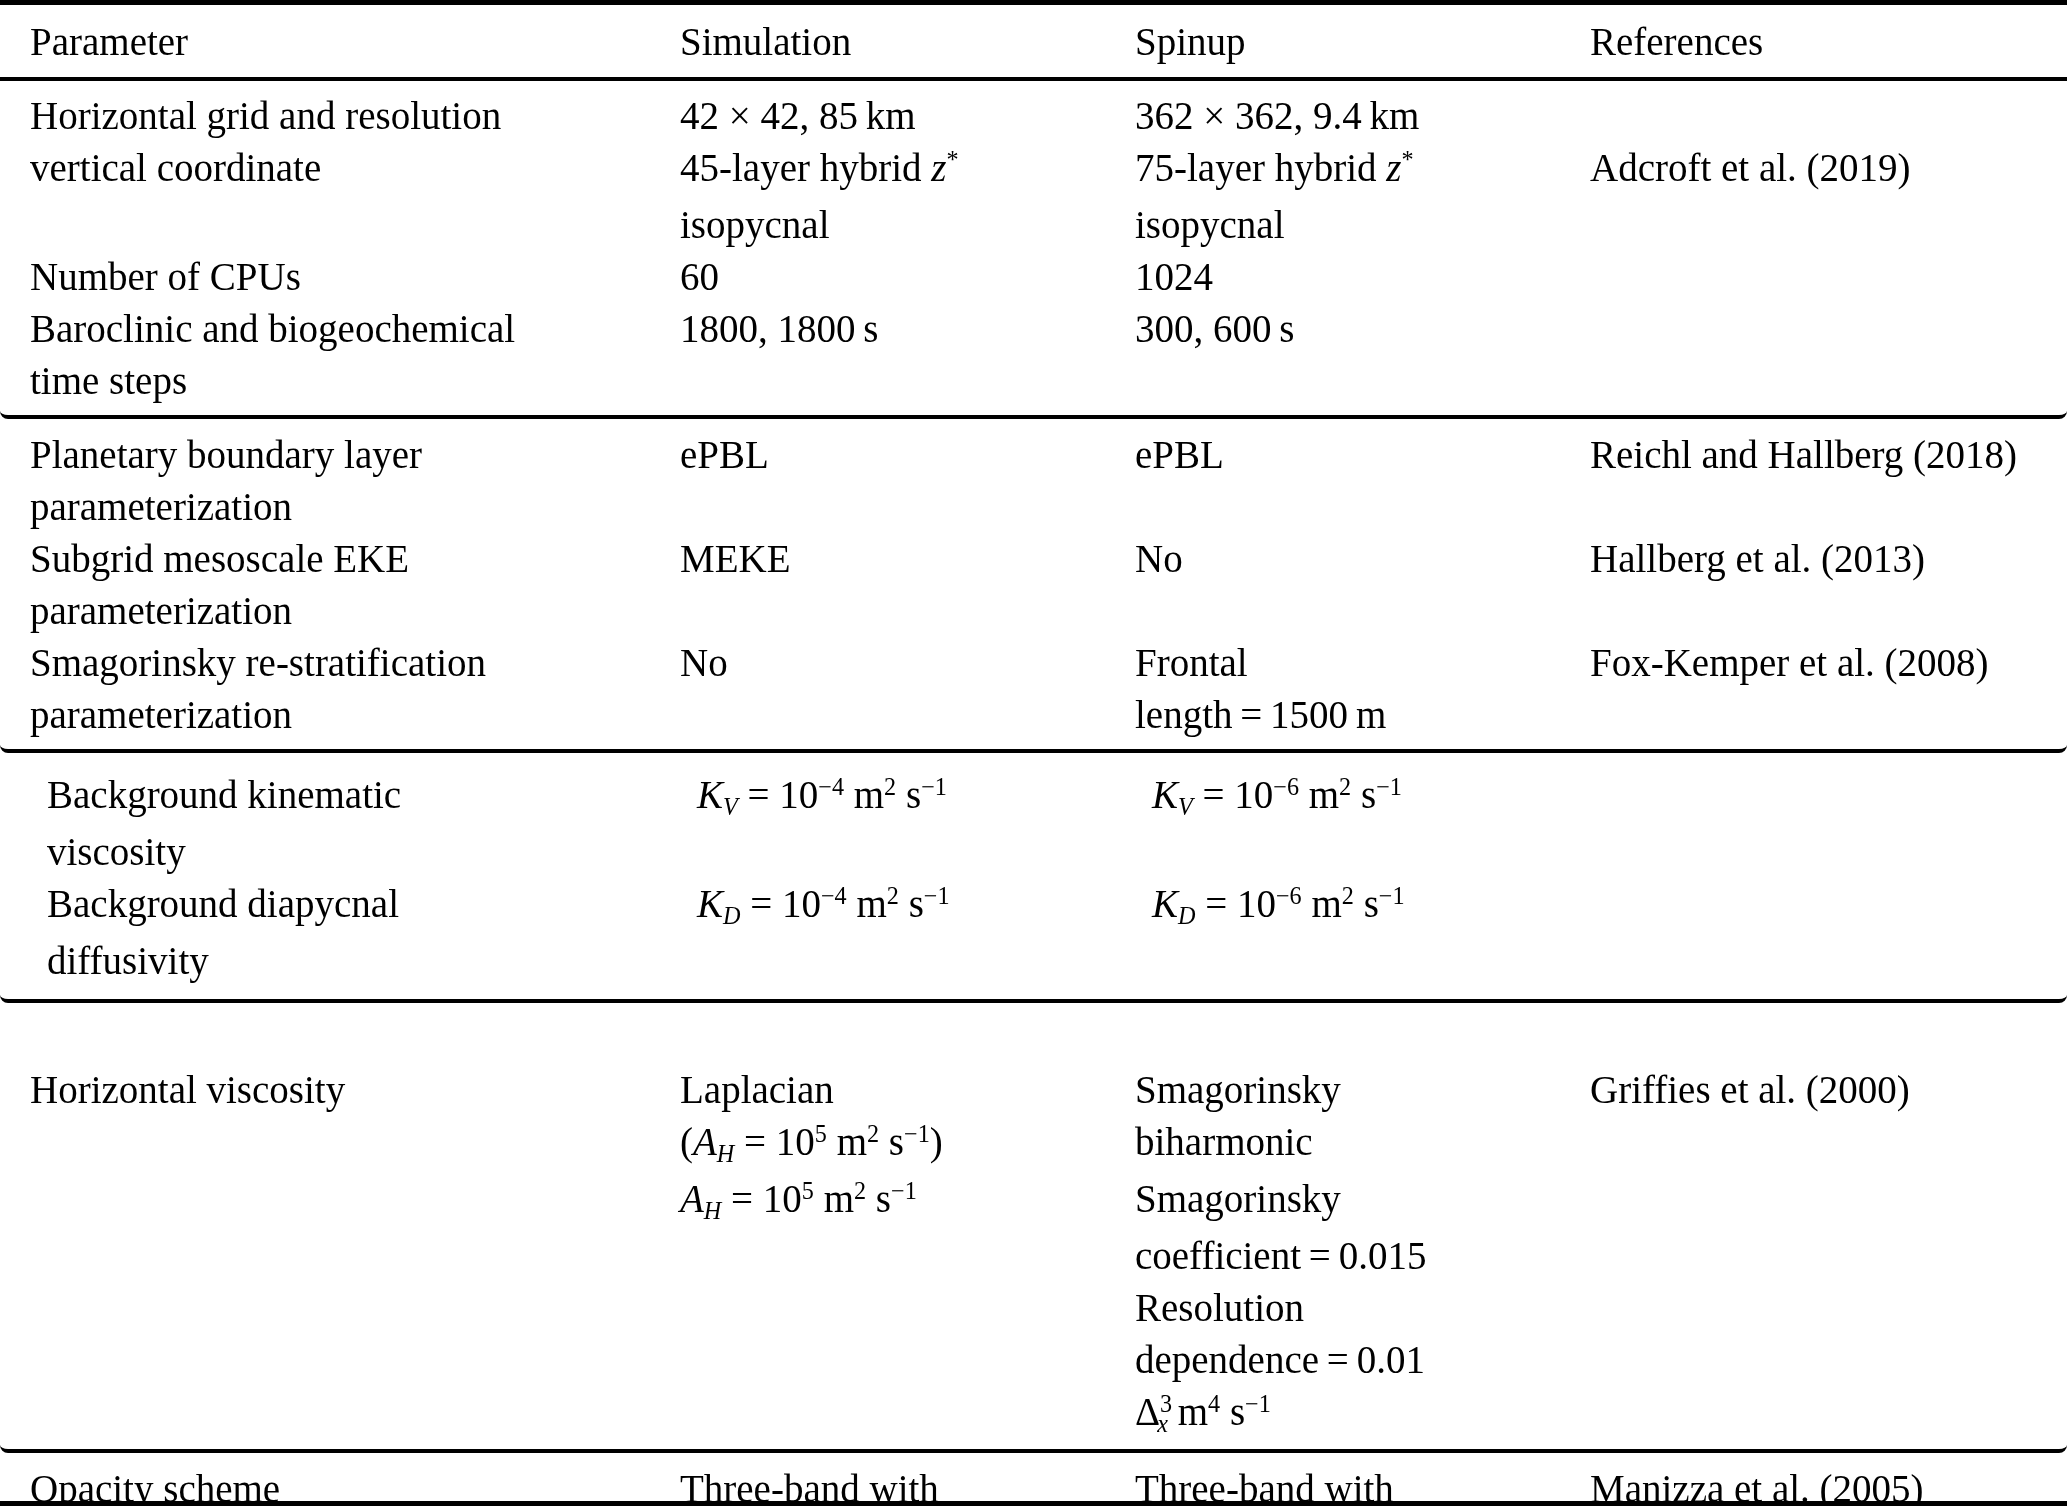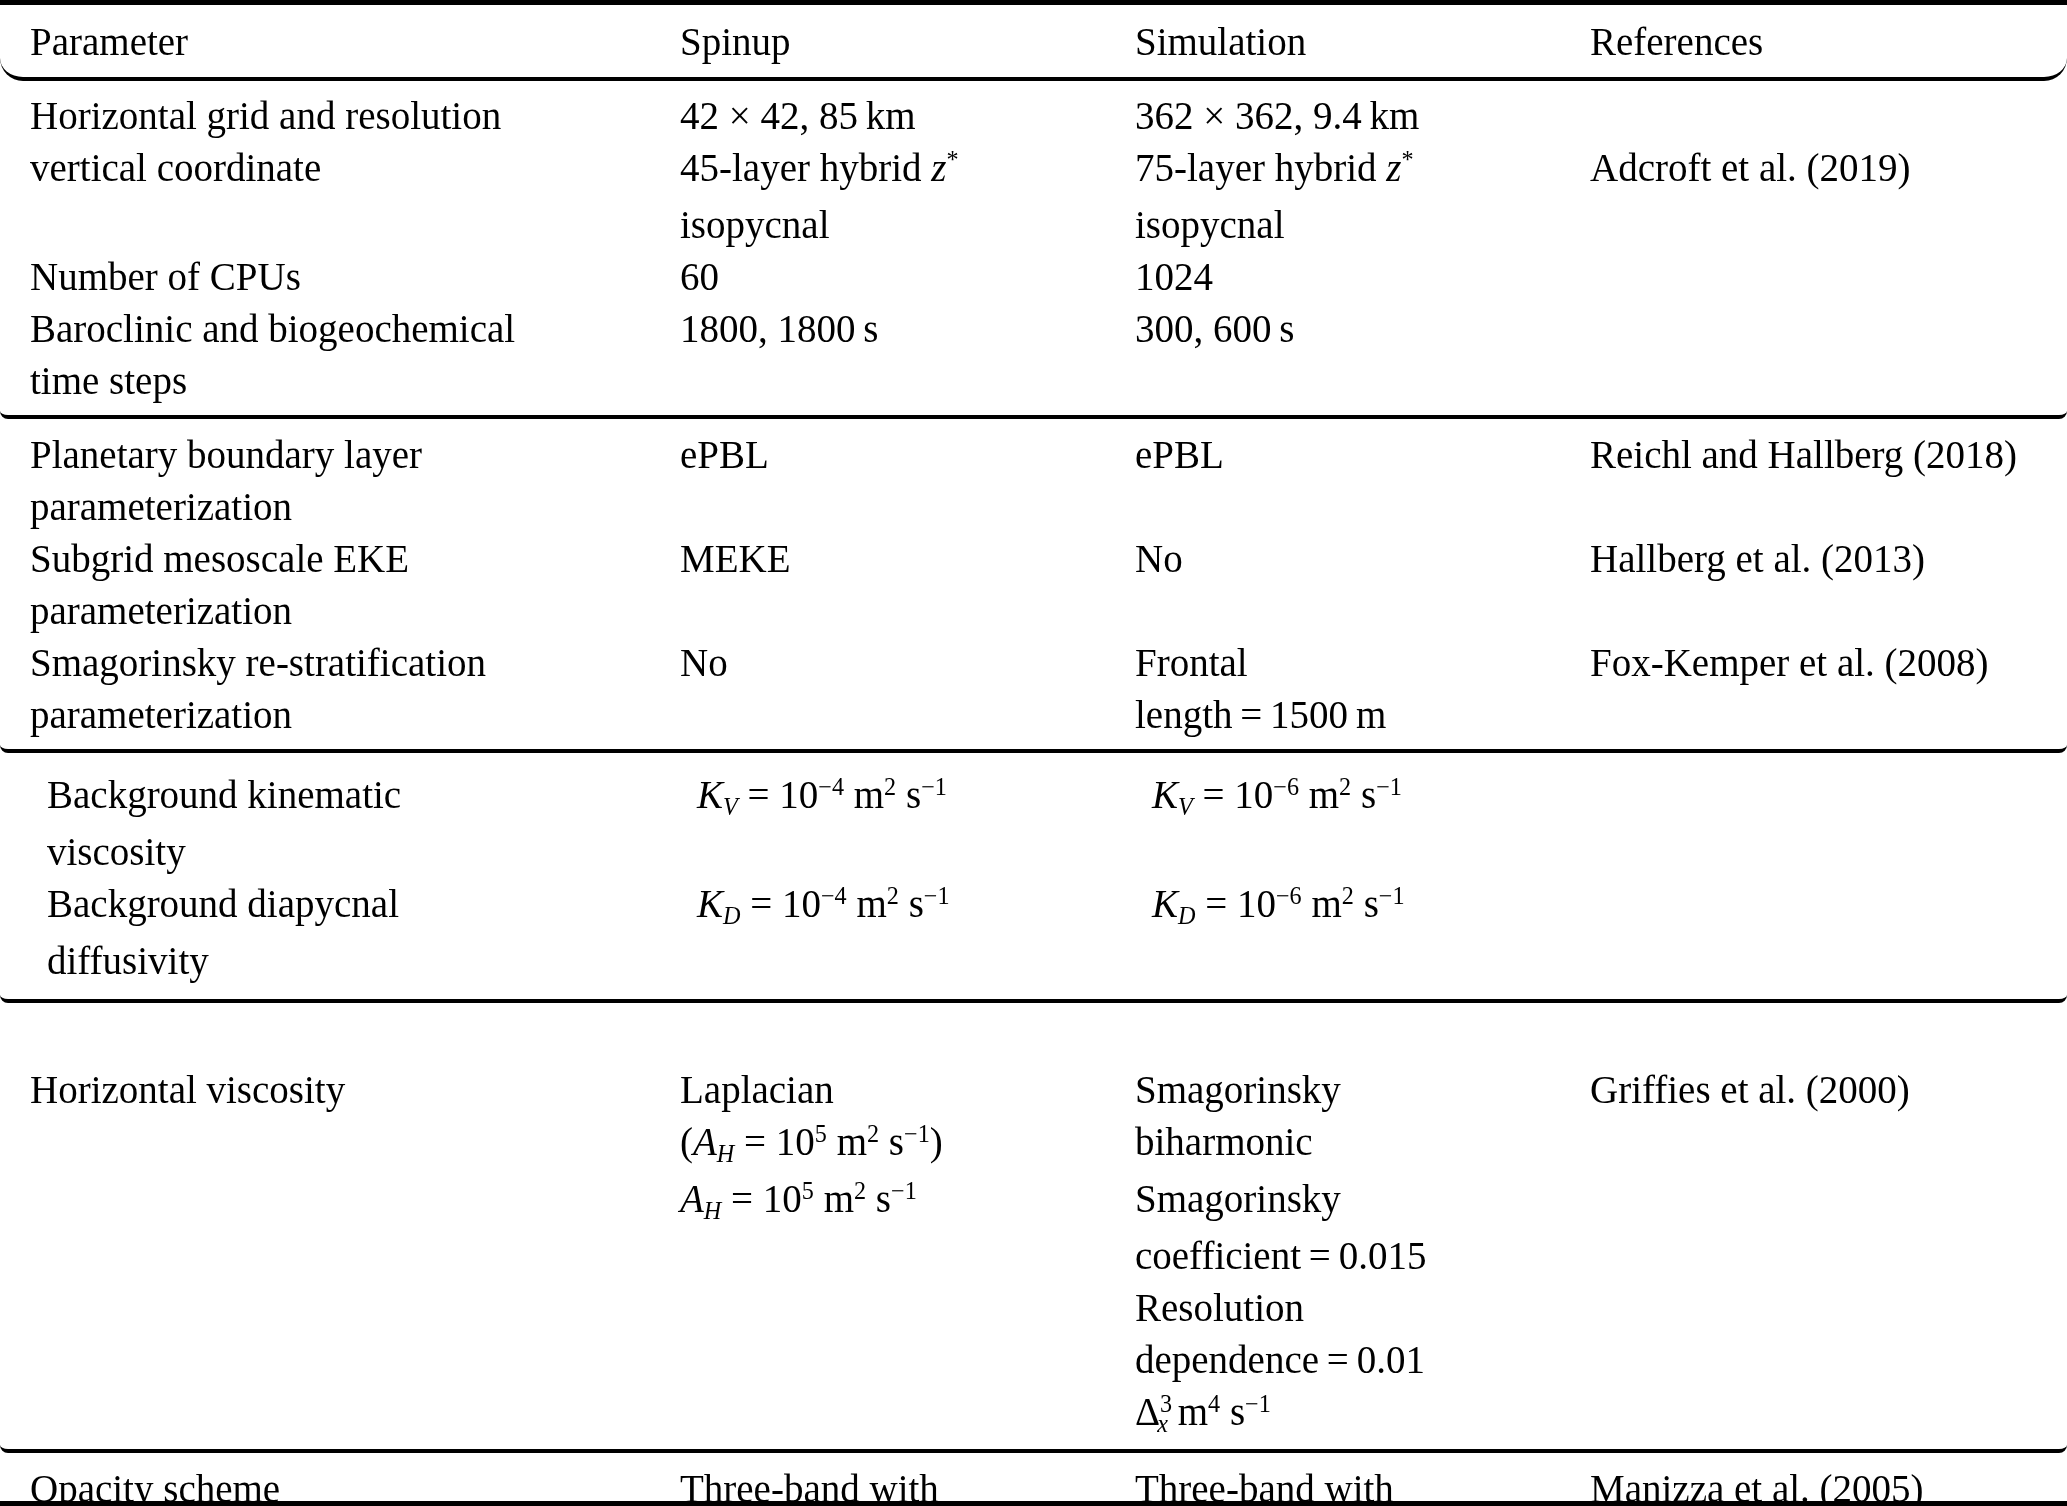--- a/index.html
+++ b/index.html
@@ -19,21 +19,20 @@
     display: flex;
     flex-direction: column;
   }
   .grid-row-block {
     display: grid;
     grid-template-columns: 680px 455px 455px 1fr;
   }
   .header {
     padding: 11px 0 9px;
     border-bottom: 4px solid #000000;
-    border-radius: 23px;
   }
   .section { border-bottom: 4px solid #000000; border-radius: 8px; }
   .section.s5 { border-bottom: none; }
   .s1 { padding: 9px 0 8px; }
   .s2 { padding: 10px 0 8px; }
   .s3 { padding: 16px 17px 12px; }
   .s4 { padding: 13px 0 6px; margin-top: 48px; }
   .s5 { padding: 10px 0 9px; }
   .cell {
     line-height: 52px;
@@ -46,22 +45,22 @@
   .sup  { font-size: 62%; position: relative; top: -0.55em; }
   .sub  { font-size: 62%; position: relative; top: 0.30em; }
   .pull { margin-left: -0.62em; }
 </style>
 </head>
 <body>
 
 <div class="paper-table">
   <div class="grid-row-block header">
     <div class="cell col1">Parameter</div>
+    <div class="cell col3">Simulation</div>
     <div class="cell col2">Spinup</div>
-    <div class="cell col3">Simulation</div>
     <div class="cell col4">References</div>
   </div>
   <div>
       <div class="grid-row-block section s1">
         <div class="cell col1"><span>Horizontal grid and resolution</span></div>
         <div class="cell col2"><span>42 × 42, 85 km</span></div>
         <div class="cell col3"><span>362 × 362, 9.4 km</span></div>
         <div class="cell col4"></div>
         <div class="cell col1"><span>vertical coordinate</span></div>
         <div class="cell col2"><span>45-layer hybrid </span><span class="i">z</span><span class="sup">*</span></div>

